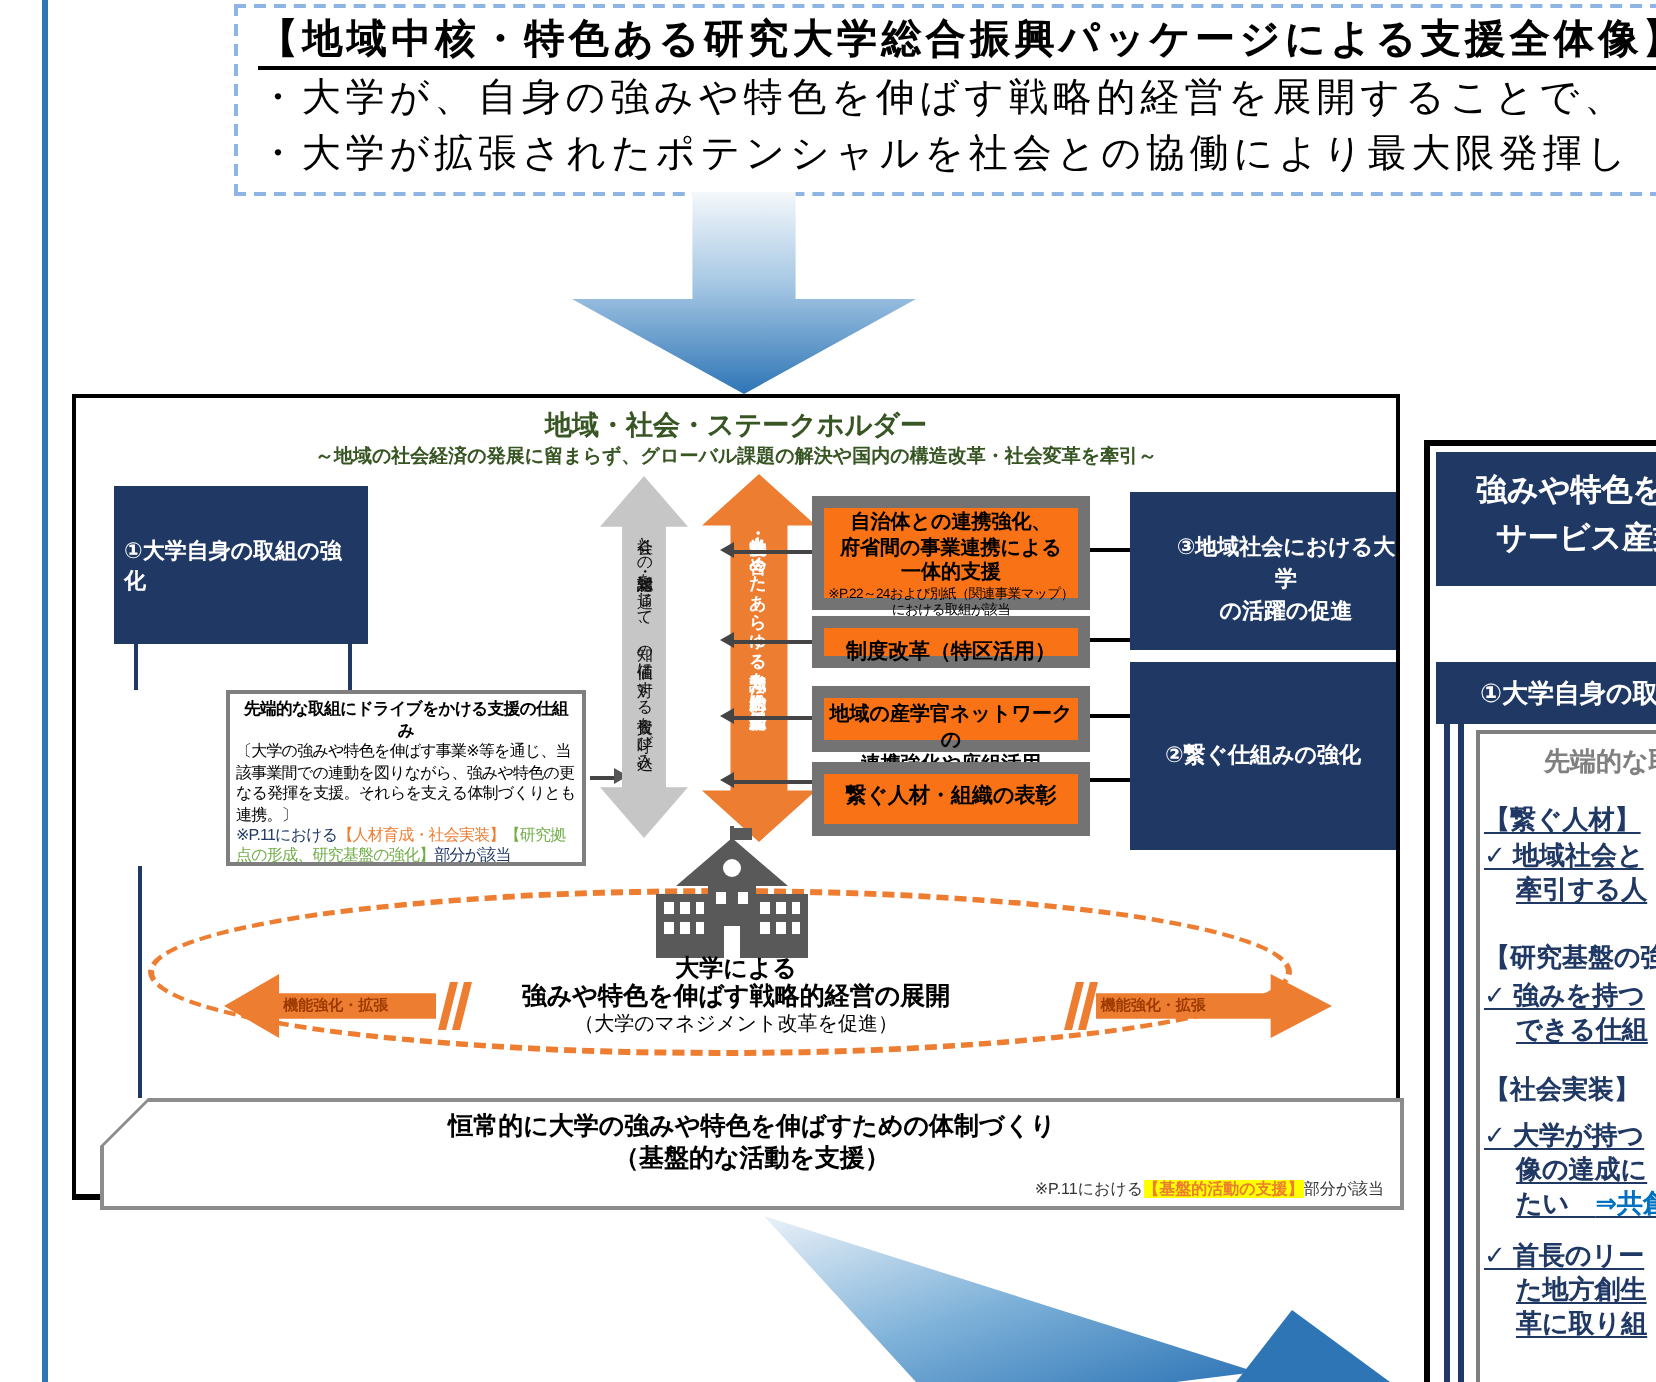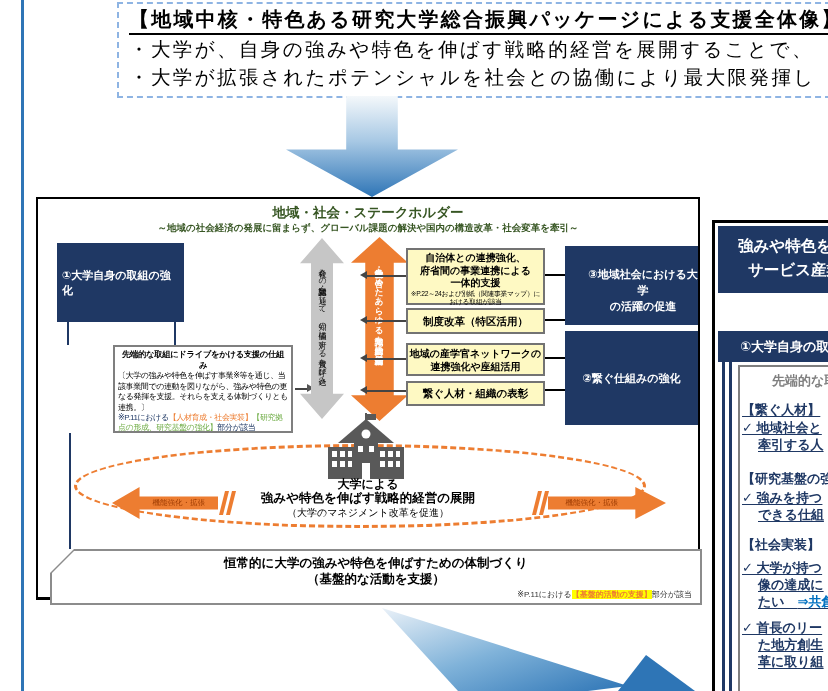--- a/index.html
+++ b/index.html
@@ -23,34 +23,34 @@
   .nvbox{background:#1F3864;color:#fff;font-weight:bold;box-sizing:border-box;}
   .vline{background:#1F3864;width:2px;}
   .supbox{left:75px;top:146px;width:180px;height:88px;border:2px solid #7F7F7F;background:#fff;
           box-sizing:border-box;padding:2px 3px;}
   .suptitle{font-size:8.3px;font-weight:bold;text-align:center;letter-spacing:-0.3px;}
   .supbody{font-size:8px;line-height:10.5px;letter-spacing:-0.4px;}
   .supnote{font-size:8px;line-height:10px;letter-spacing:-0.4px;color:#1F3864;}
   .org{color:#ED7D31;} .grn{color:#70AD47;}
   .varrow{clip-path:polygon(50% 0,100% 14%,75% 14%,75% 86%,100% 86%,50% 100%,0 86%,25% 86%,25% 14%,0 14%);}
   .vtext{writing-mode:vertical-rl;text-orientation:mixed;position:absolute;left:50%;transform:translateX(-50%);}
-  .wbox{background:#fef9c3;border:2px solid #737373;text-align:center;font-weight:bold;color:#000;
+  .wbox{background:#f97316;border:6px solid #737373;text-align:center;font-weight:bold;color:#000;
         box-sizing:border-box;left:368px;width:139px;}
   .wb-line{font-size:10px;line-height:12.5px;}
   .wb-note{font-size:6.8px;line-height:8px;letter-spacing:-0.3px;font-weight:normal;}
   .stub{background:#000;height:2px;left:507px;width:20px;}
   .larrow-line{background:#444;height:1.5px;}
   .tri-left{width:0;height:0;border-right:7px solid #444;border-top:4.5px solid transparent;border-bottom:4.5px solid transparent;}
   .tri-right{width:0;height:0;border-left:7px solid #555;border-top:4px solid transparent;border-bottom:4px solid transparent;}
   .ellipse{left:36px;top:245px;width:572px;height:84px;border:3px dashed #ED7D31;border-radius:50%;box-sizing:border-box;}
   .ctext{left:145px;top:278px;width:370px;text-align:center;}
   .ohArrow{background:#ED7D31;height:32px;top:288px;}
   .ohL{clip-path:polygon(0 50%,26% 0,26% 30%,100% 30%,100% 70%,26% 70%,26% 100%);}
   .ohR{clip-path:polygon(100% 50%,74% 0,74% 30%,0 30%,0 70%,74% 70%,74% 100%);}
-  .ohLabel{position:absolute;top:50%;transform:translateY(-50%);font-size:7.5px;font-weight:normal;color:#9C3A00;text-align:center;}
+  .ohLabel{position:absolute;top:50%;transform:translateY(-50%);font-size:7.5px;font-weight:bold;color:#9C3A00;text-align:left;}
   .brk{width:3.5px;height:24px;background:#ED7D31;transform:skewX(-14deg);top:292px;}
   .banner{left:12px;top:350px;width:652px;height:56px;background:#8C8C8C;
           clip-path:polygon(24px 0,100% 0,100% 100%,0 100%,0 24px);}
   .banner-in{position:absolute;left:2px;top:2px;right:2px;bottom:2px;background:#fff;
              clip-path:polygon(22px 0,100% 0,100% 100%,0 100%,0 22px);}
   .bline{position:absolute;width:100%;text-align:center;font-weight:bold;font-size:12.5px;}
   .bnote{position:absolute;right:8px;bottom:3px;font-size:8px;color:#333;white-space:nowrap;}
   .hl{background:#FFFF00;color:#ED7D31;font-weight:bold;}
   
   .rpanel{left:712px;top:220px;width:145px;height:475px;border:3px solid #000;background:#fff;box-sizing:border-box;}
@@ -117,21 +117,21 @@
       <div class="wb-line">一体的支援</div>
       <div class="wb-note">※P.22～24および別紙（関連事業マップ）における取組が該当</div>
     </div>
     <div class="abs wbox" style="top:109px;height:26px;font-size:10.5px;padding-top:5px;">
       <span>制度改革（特区活用）</span>
     </div>
     <div class="abs wbox" style="top:144px;height:33px;padding-top:3px;">
       <div class="wb-line">地域の産学官ネットワークの</div>
       <div class="wb-line">連携強化や座組活用</div>
     </div>
-    <div class="abs wbox" style="top:182px;height:25px;font-size:10.5px;padding-top:4px;">
+    <div class="abs wbox" style="top:182px;height:37px;font-size:10.5px;padding-top:4px;">
       <span>繋ぐ人材・組織の表彰</span>
     </div>
 
     <div class="abs larrow-line" style="left:328px;top:76px;width:40px;"></div>
     <div class="abs tri-left" style="left:322px;top:72px;"></div>
     <div class="abs larrow-line" style="left:328px;top:121px;width:40px;"></div>
     <div class="abs tri-left" style="left:322px;top:117px;"></div>
     <div class="abs larrow-line" style="left:328px;top:159px;width:40px;"></div>
     <div class="abs tri-left" style="left:322px;top:155px;"></div>
     <div class="abs larrow-line" style="left:328px;top:191px;width:40px;"></div>

